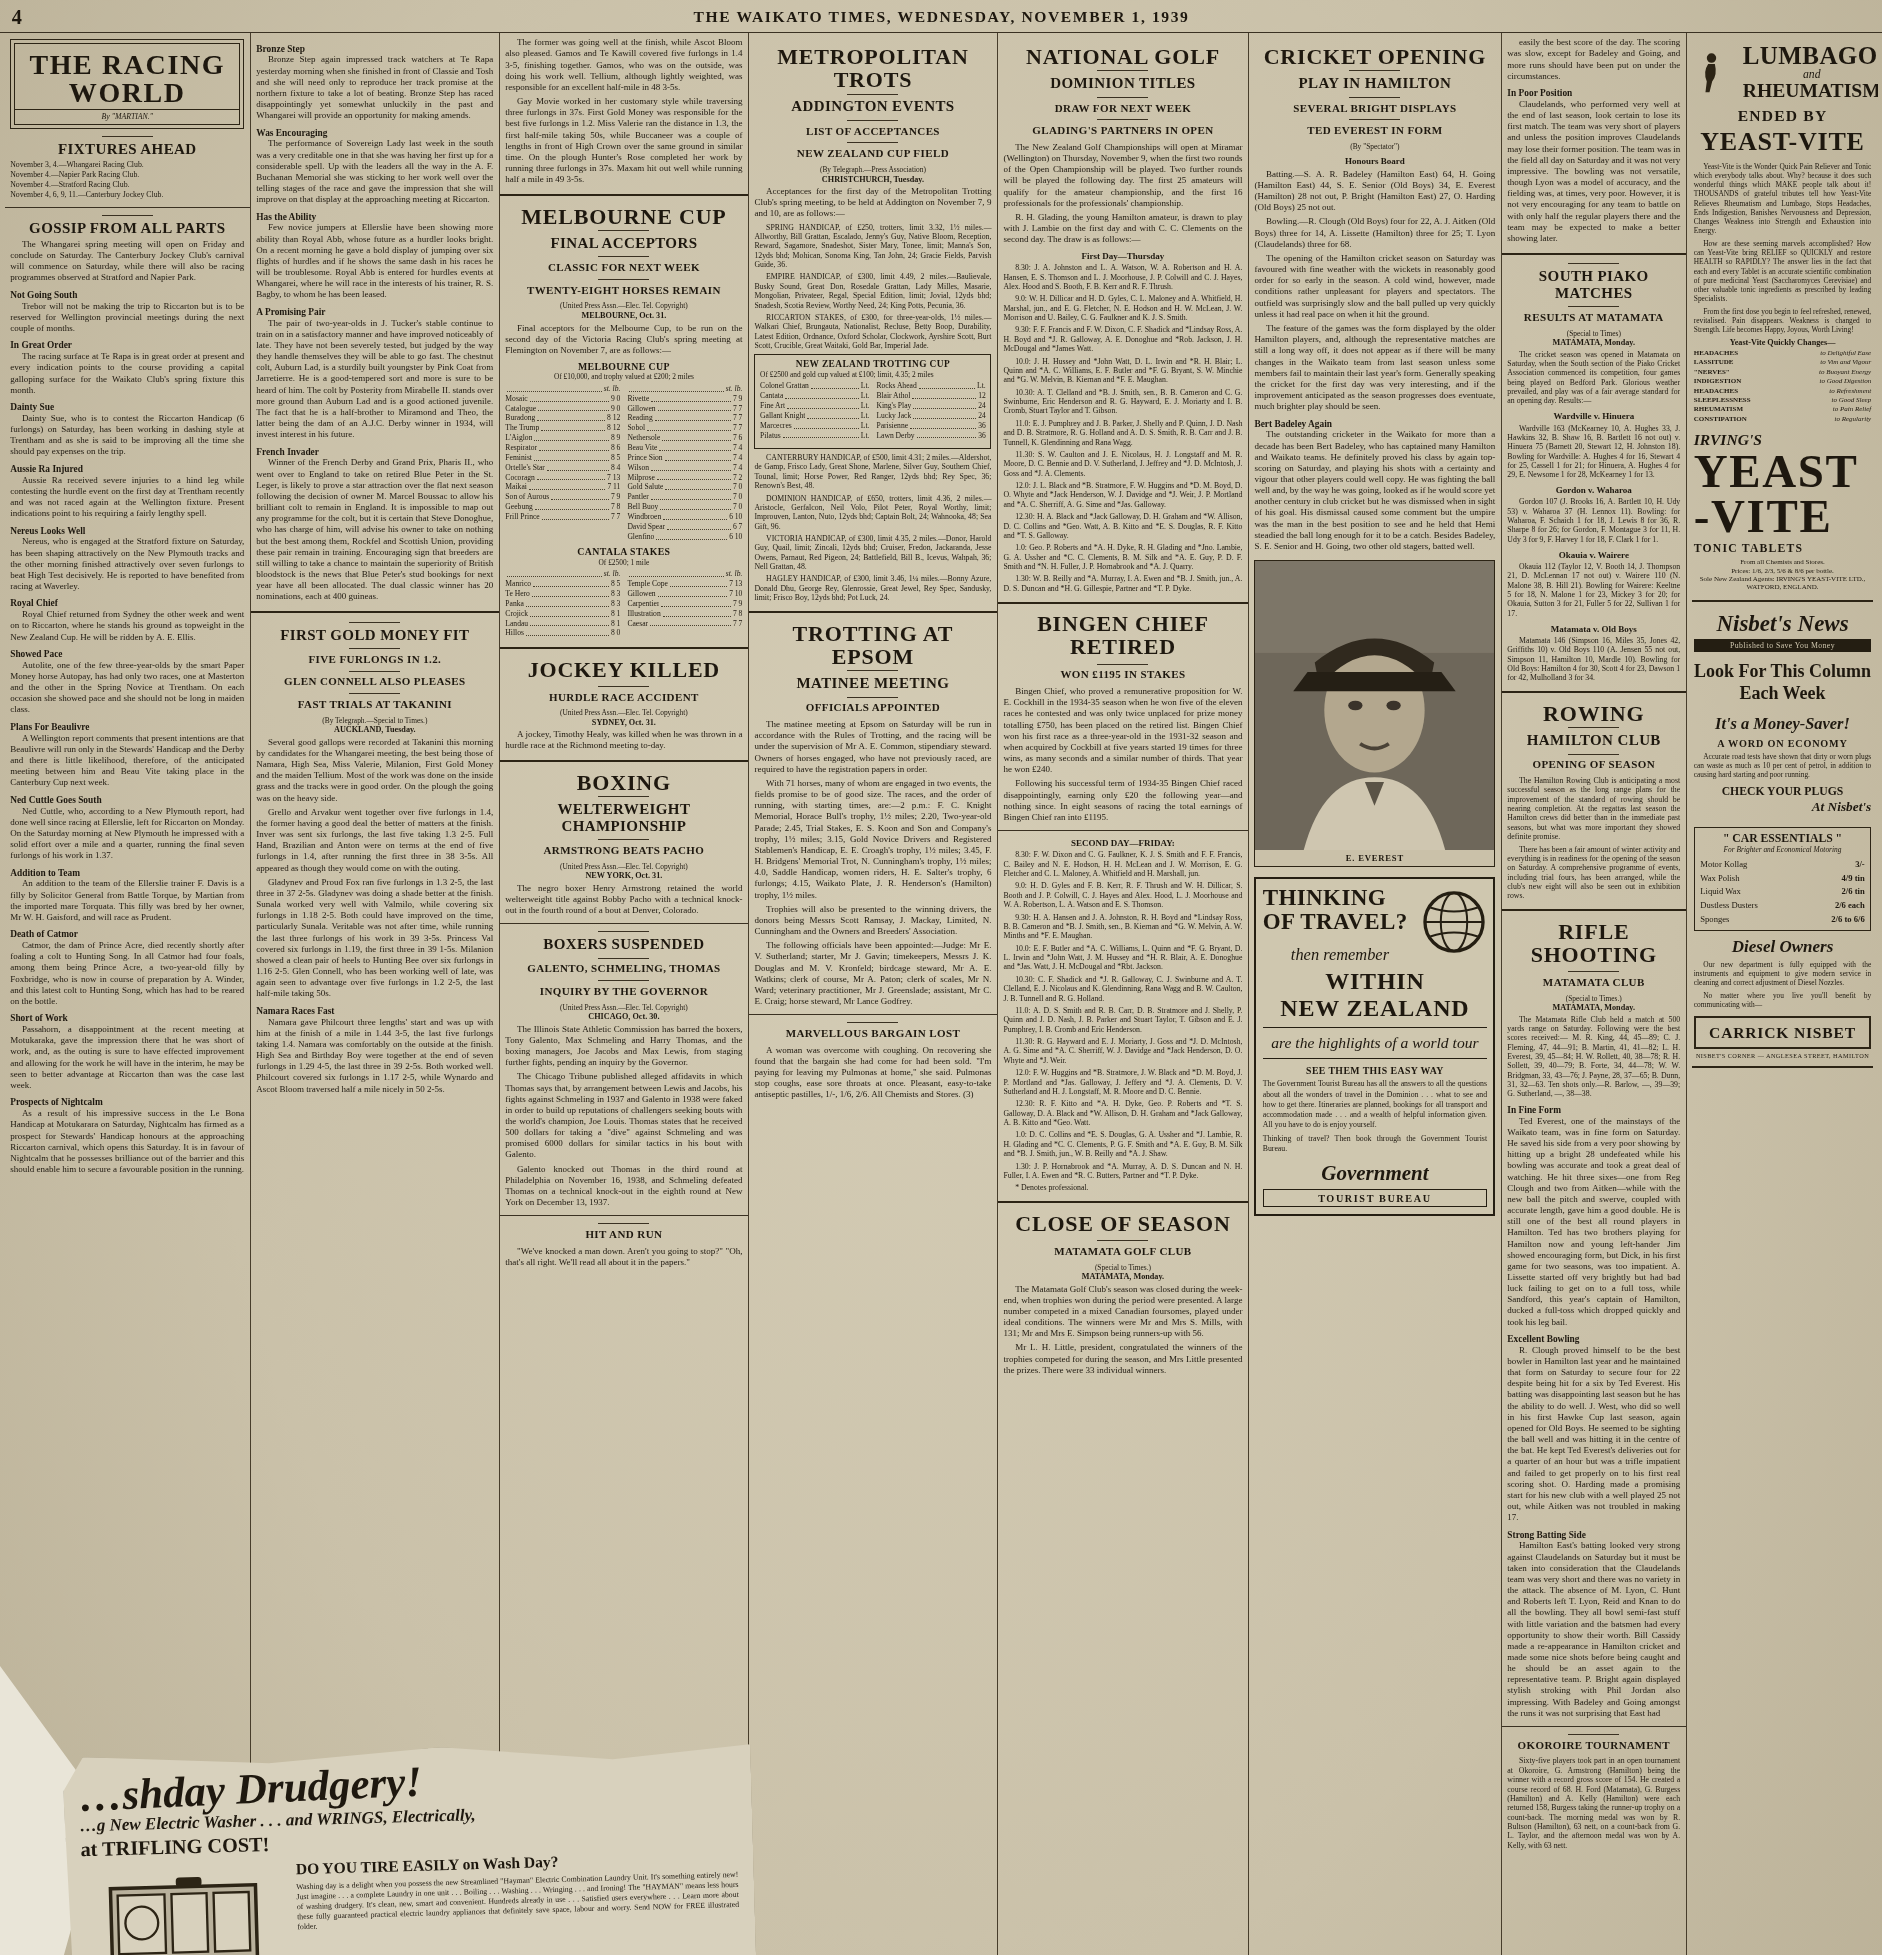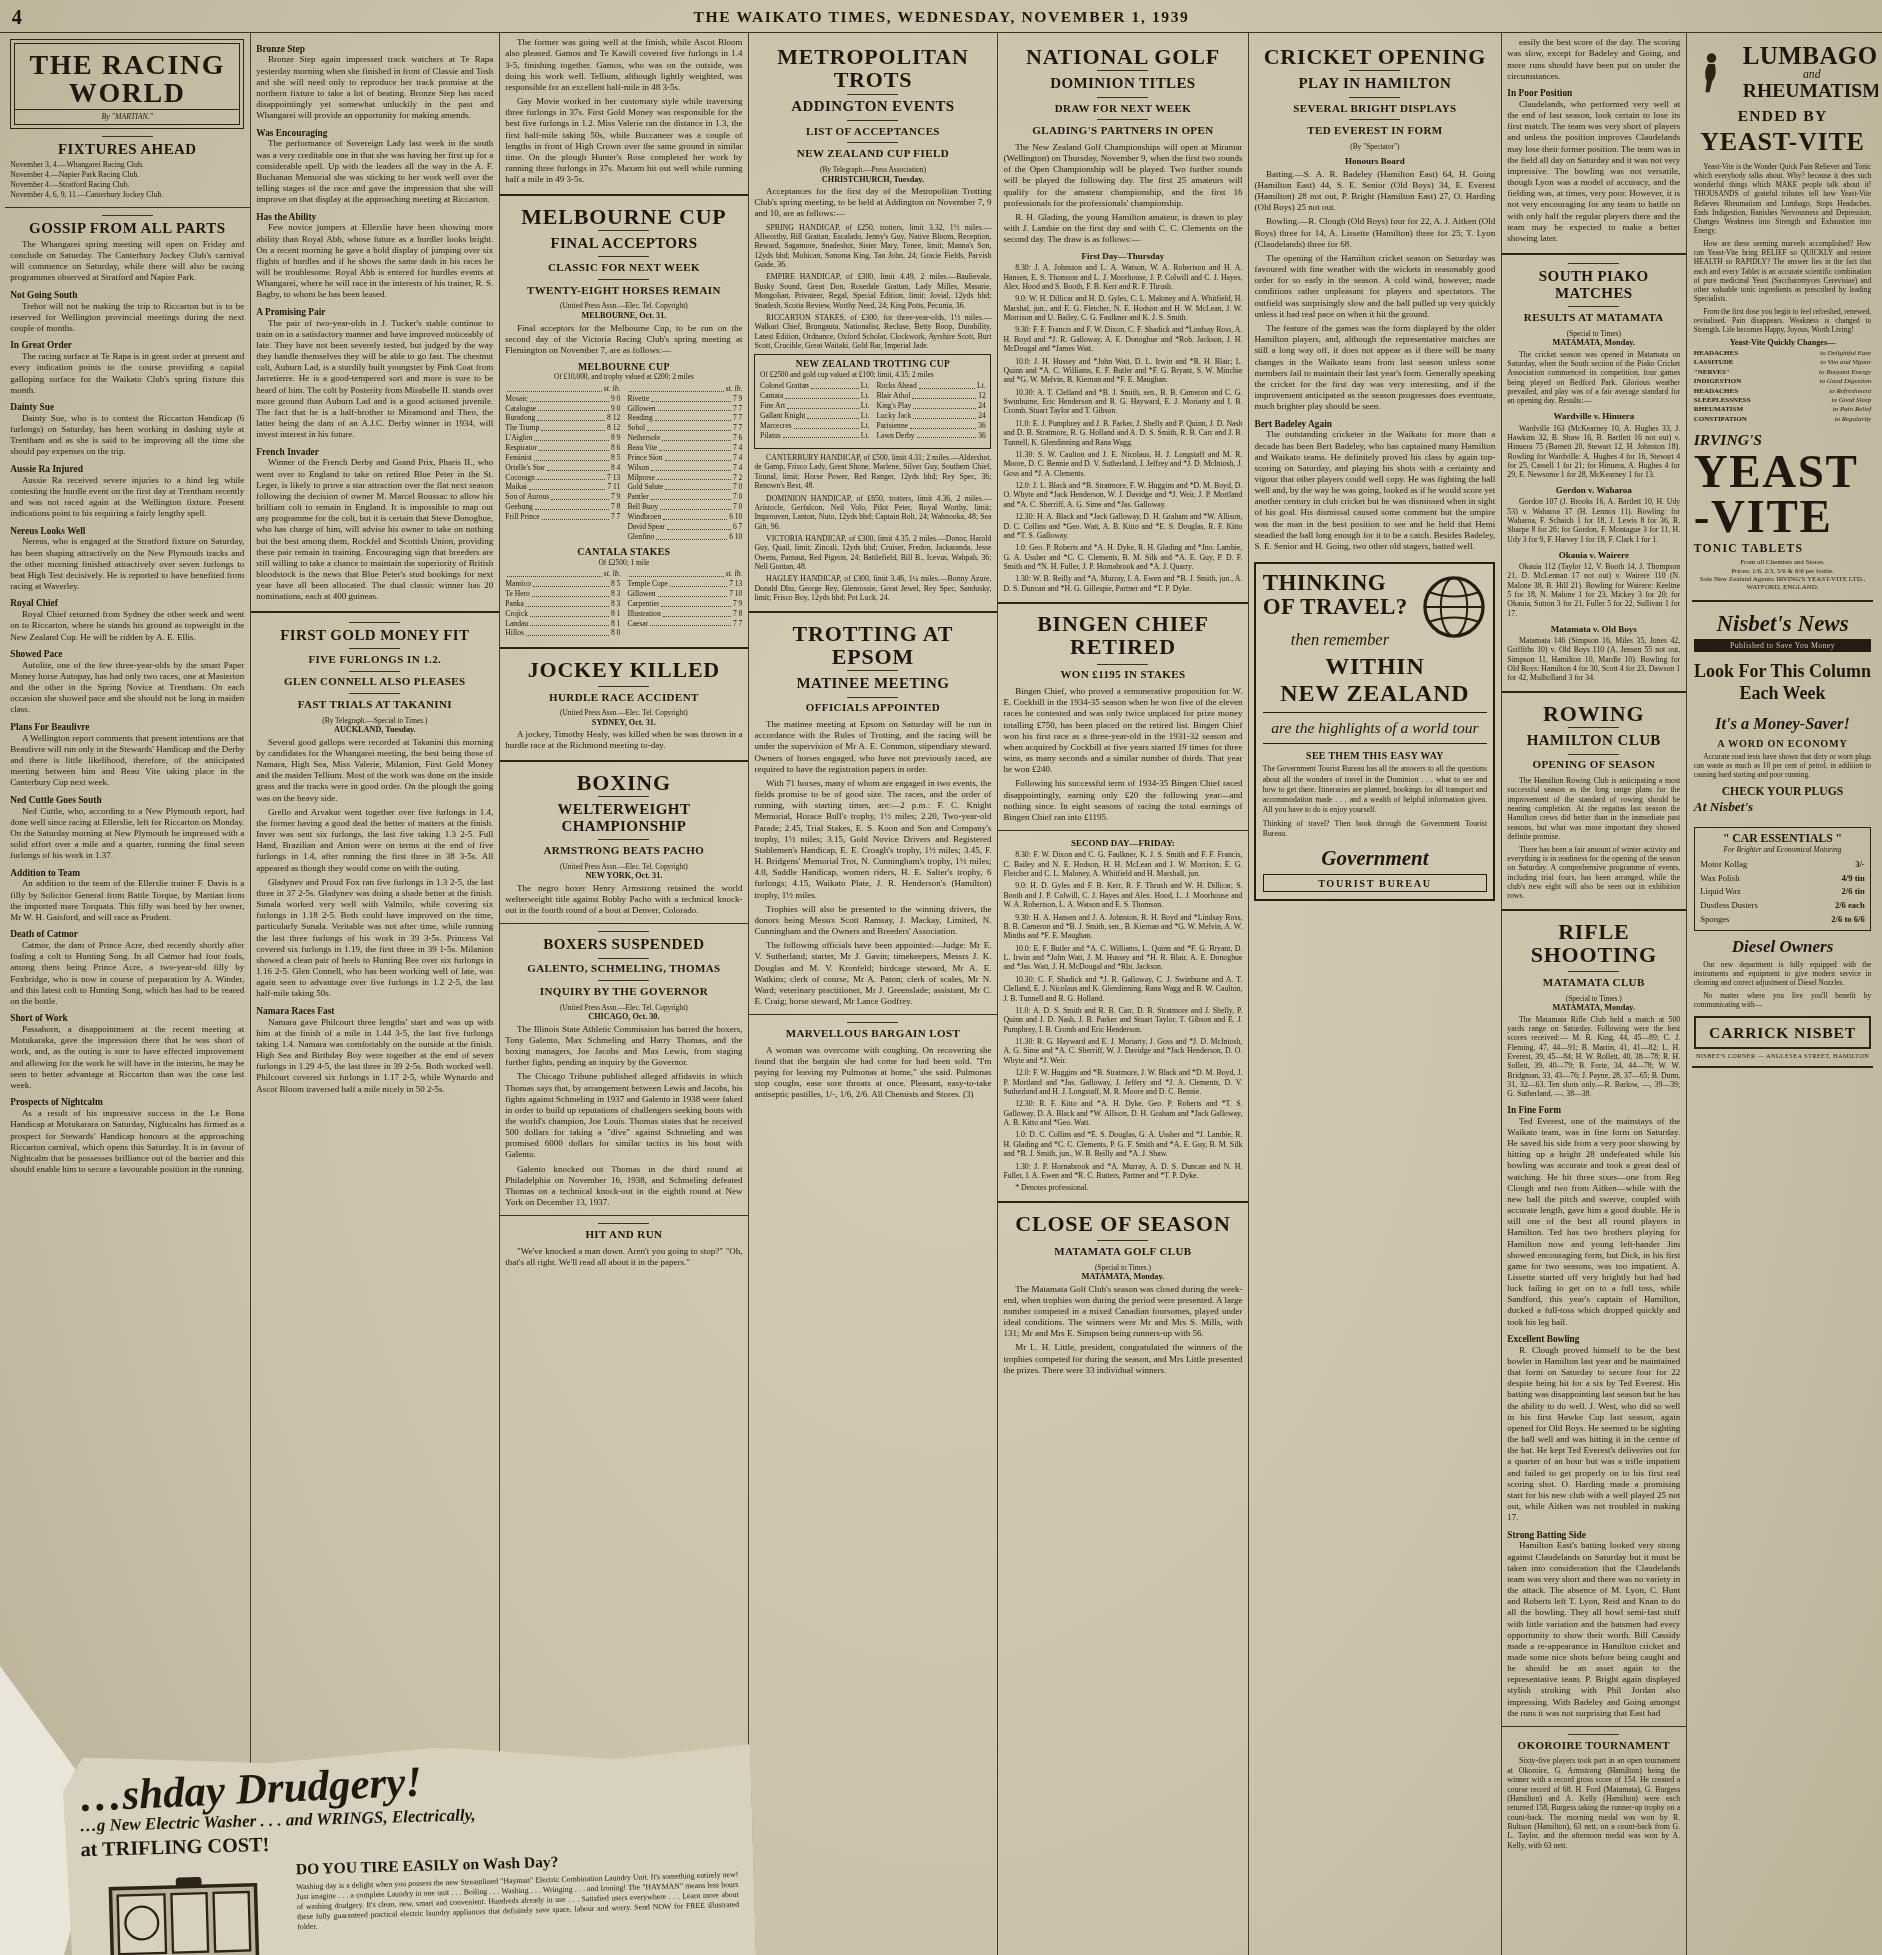--- a/index.html
+++ b/index.html
@@ -71,21 +71,21 @@
   .irvings{font-size:15.6px;font-style:italic;font-weight:bold;margin:7px 0 0;}
   .yv-big{font-size:47px;font-weight:bold;line-height:.95;letter-spacing:1.6px;}
   .tonic{font-size:11.7px;font-weight:bold;letter-spacing:1.2px;margin:3.1px 0;}
   .yv-small{font-size:7px;text-align:center;margin:0.8px 0;}
   .nis-title{font-size:23px;font-weight:bold;font-style:italic;text-align:center;margin:3.9px 0 1.6px;}
   .nis-bar{background:#241e12;color:#cfc6ae;text-align:center;font-size:7.8px;padding:2px 0;letter-spacing:0.4px;}
   .look{font-size:18px;font-weight:bold;text-align:center;line-height:1.2;margin:9.4px 0;}
   .saver{font-size:16.4px;font-weight:bold;font-style:italic;text-align:center;margin:6.3px 0 3.9px;}
   .econ-t{font-size:10.2px;font-weight:bold;text-align:center;letter-spacing:0.8px;margin:3.1px 0;}
   .check{font-size:11.7px;font-weight:bold;text-align:center;margin:5.5px 0 0.8px;}
-  .at-nis{font-size:13.3px;font-style:italic;font-weight:bold;text-align:left;margin-bottom:12px;}
+  .at-nis{font-size:13.3px;font-style:italic;font-weight:bold;text-align:right;margin-bottom:12px;}
   .ess-box{border:1.6px solid #2c2415;padding:3.9px 5.5px;margin:5.5px 0;}
   .ess-t{font-size:11.7px;font-weight:bold;text-align:center;}
   .ess-s{font-size:7.4px;font-style:italic;text-align:center;margin-bottom:3.9px;}
   .ess-box .pair-row{font-size:8.6px;line-height:1.6;display:flex;justify-content:space-between;}
   .ess-box .pair-row span:last-child{font-weight:bold;}
   .diesel-t{font-size:17px;font-weight:bold;font-style:italic;text-align:center;margin:4.7px 0 3.1px;}
   .carrick{border:2px solid #2c2415;text-align:center;font-size:15.6px;font-weight:bold;
      letter-sp:0.4px;padding:6.3px 2.3px;margin:6.3px 0 2.3px;letter-spacing:0.8px;line-height:1.1;}
   .carrick-sub{font-size:6.3px;text-align:center;letter-spacing:0.4px;}
   
@@ -665,20 +665,35 @@
           <div class="credit">(By "Spectator")</div>
           <div class="cross">Honours Board</div>
           <p class="p">Batting.—S. A. R. Badeley (Hamilton East) 64, H. Going (Hamilton East) 44, S. E. Senior (Old Boys) 34, E. Everest (Hamilton) 28 not out, P. Bright (Hamilton East) 27, O. Harding (Old Boys) 25 not out.</p>
           <p class="p">Bowling.—R. Clough (Old Boys) four for 22, A. J. Aitken (Old Boys) three for 14, A. Lissette (Hamilton) three for 25; T. Lyon (Claudelands) three for 68.</p>
           <p class="p">The opening of the Hamilton cricket season on Saturday was favoured with fine weather with the wickets in reasonably good order for so early in the season. A cold wind, however, made conditions rather unpleasant for players and spectators. The outfield was surprisingly slow and the ball pulled up very quickly unless it had real pace on when it hit the ground.</p>
           <p class="p">The feature of the games was the form displayed by the older Hamilton players, and, although the representative matches are still a long way off, it does not appear as if there will be many changes in the Waikato team from last season unless some members fail to maintain their last year's form. Generally speaking the cricket for the first day was very interesting, and if the improvement anticipated as the season progresses does eventuate, much brighter play should be seen.</p>
           <div class="item">
             <div class="pl-head">Bert Badeley Again</div>
             <p class="p">The outstanding cricketer in the Waikato for more than a decade has been Bert Badeley, who has captained many Hamilton and Waikato teams. He definitely proved his class by again top-scoring on Saturday, and playing his shots with a certainty and vigour that other players could well copy. He was fighting the ball well and, by the way he was going, looked as if he would score yet another century in club cricket but he was dismissed when in sight of his goal. His dismissal caused some comment but the umpire was the man in the best position to see and he held that Hemi steadied the ball long enough for it to be a catch. Besides Badeley, S. E. Senior and H. Going, two other old stagers, batted well.</p>
           </div>
+          <figure class="photo">
+            <svg viewBox="0 0 100 124" preserveAspectRatio="xMidYMid slice">
+              <rect width="100" height="124" fill="#6e675a"></rect>
+              <rect width="100" height="40" fill="#7d7668"></rect>
+              <ellipse cx="50" cy="64" rx="21" ry="26" fill="#b3a78e"></ellipse>
+              <path d="M27 54 Q50 28 73 54 L75 44 Q50 24 25 44 Z" fill="#30291e"></path>
+              <path d="M22 48 L78 48 L84 56 L16 56 Z" fill="#251f15"></path>
+              <ellipse cx="42" cy="62" rx="3" ry="2" fill="#3a332a"></ellipse>
+              <ellipse cx="58" cy="62" rx="3" ry="2" fill="#3a332a"></ellipse>
+              <path d="M44 78 Q50 82 56 78" fill="none" stroke="#4a4236" stroke-width="1.6"></path>
+              <path d="M20 124 Q28 92 50 92 Q72 92 80 124 Z" fill="#cfc6b0"></path>
+              <path d="M46 94 L50 104 L54 94 Z" fill="#5a5346"></path>
+            </svg>
+            <figcaption class="photo-cap">E. EVEREST</figcaption>
+          </figure>
         </div>
       <div class="travel-ad">
         <svg class="ta-globe" width="66" height="66" viewBox="0 0 100 100">
           <circle cx="50" cy="50" r="44" fill="none" stroke="#241e12" stroke-width="5"></circle>
           <ellipse cx="50" cy="50" rx="20" ry="44" fill="none" stroke="#241e12" stroke-width="3"></ellipse>
           <line x1="6" y1="50" x2="94" y2="50" stroke="#241e12" stroke-width="3"></line>
           <path d="M14 28 Q50 40 86 28 M14 72 Q50 60 86 72" fill="none" stroke="#241e12" stroke-width="3"></path>
         </svg>
         <div class="ta-think">
           <span>THINKING</span><br>

